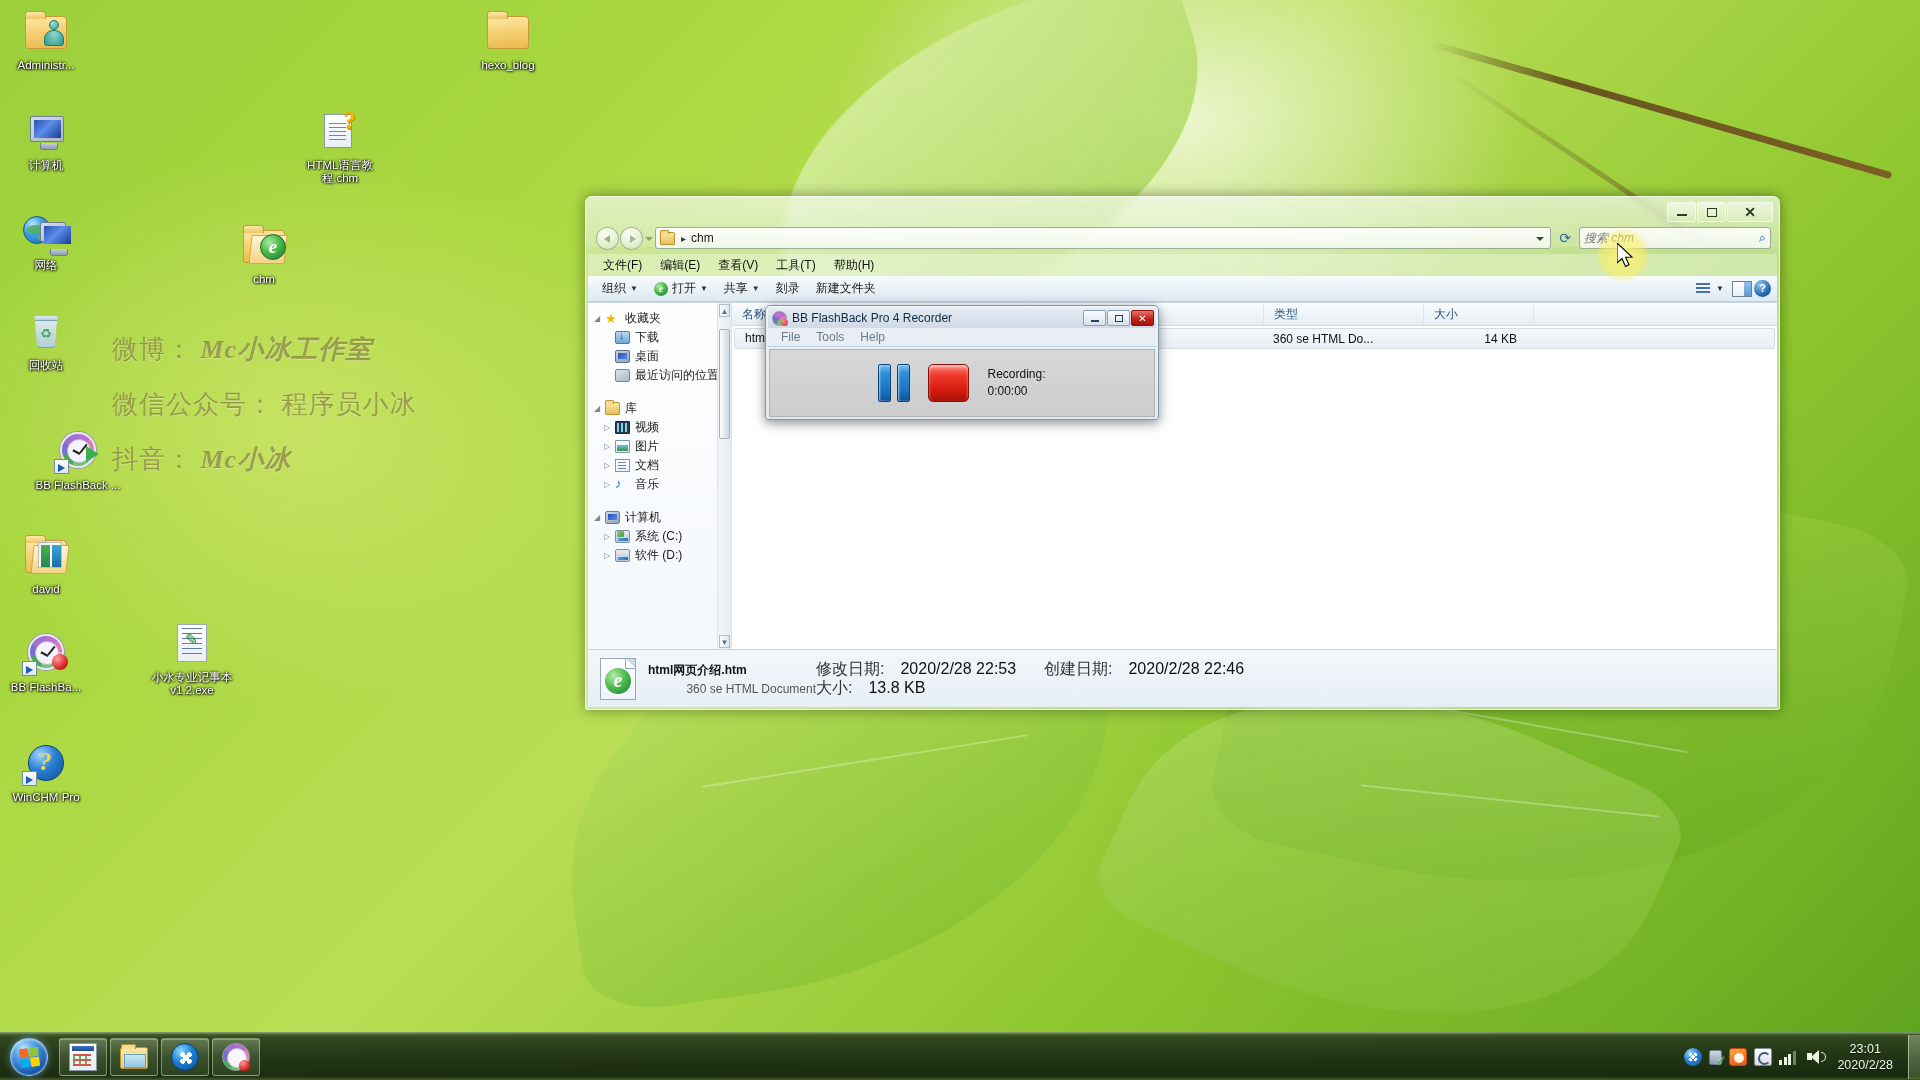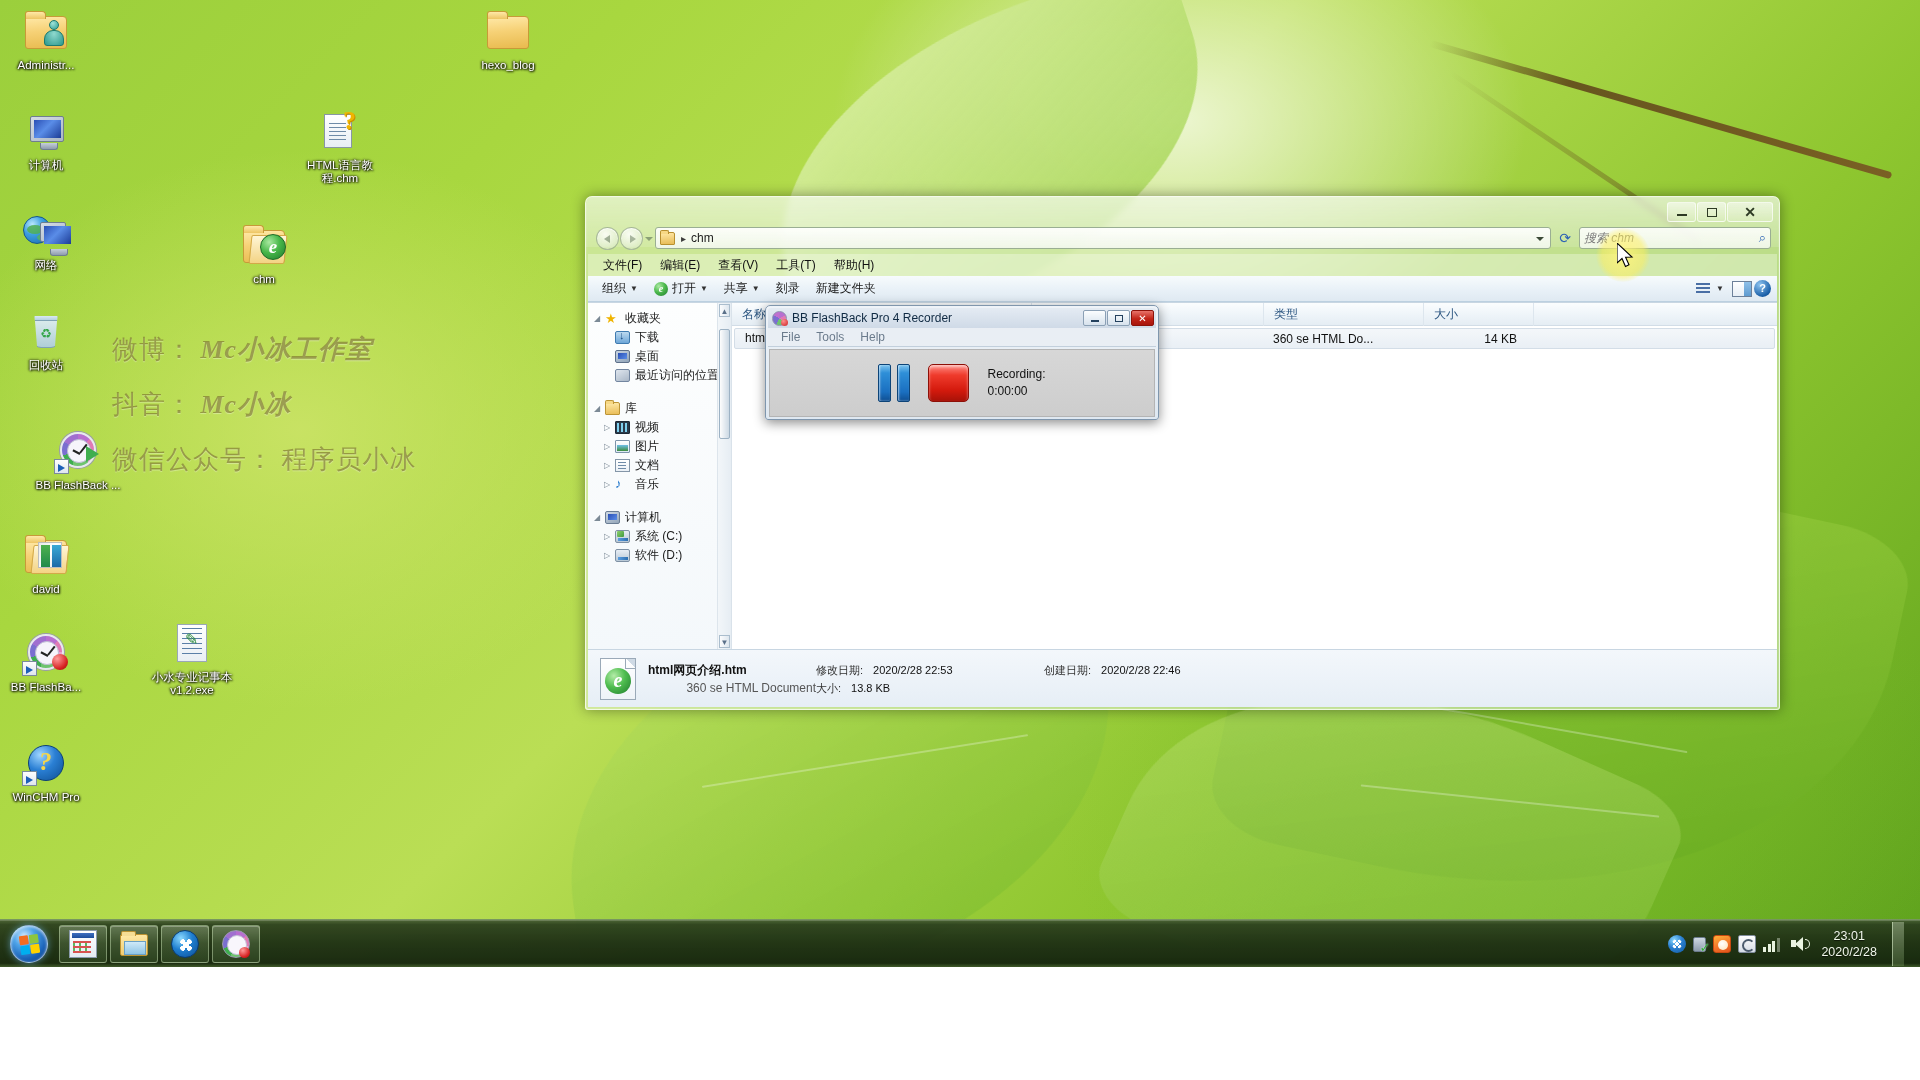--- a/index.html
+++ b/index.html
@@ -6,21 +6,21 @@
   html, body {
     margin: 0; padding: 0;
     width: 1920px; height: 1080px;
     overflow: hidden;
     font-family: "Liberation Sans", "DejaVu Sans", sans-serif;
   }
 
   
   #desktop {
     position: relative;
-    width: 1920px; height: 967px;
+    width: 1920px; height: 1080px;
     background:
       radial-gradient(ellipse 560px 380px at 1180px 120px, rgba(255,255,255,0.72) 0%, rgba(255,255,255,0.0) 62%),
       radial-gradient(ellipse 700px 520px at 1500px 780px, rgba(120,190,40,0.55) 0%, rgba(120,190,40,0) 65%),
       radial-gradient(ellipse 520px 400px at 300px 430px, rgba(205,228,105,0.85) 0%, rgba(205,228,105,0) 70%),
       linear-gradient(135deg, #9bcf3c 0%, #a8d73f 22%, #bade55 45%, #8ec62f 70%, #5ea21d 100%);
     overflow: hidden;
   }
   
   .leaf {
     position: absolute;
@@ -661,21 +661,21 @@
     color: #fff; font-size: 20px; font-weight: bold; font-style: italic;
     text-align: center; line-height: 25px;
     font-family: "Liberation Serif", serif;
   }
   #details .dtext { font-size: 12px; color: #222; line-height: 18px; }
   #details .dtext .r1 { font-weight: bold; color: #111; }
   #details .dtext .r2 { color: #555; text-align: right; }
   #details .meta-label { color: #333; }
   #details .meta-val { color: #111; }
   .drow { display: flex; gap: 0; align-items: baseline; }
-  .dfield { display: flex; gap: 10px; font-size: 11px; }
+  .dfield { display: flex; gap: 16px; font-size: 16px; }
 
   
   #recorder {
     position: absolute;
     left: 765px; top: 305px;
     width: 394px; height: 115px;
     background: linear-gradient(180deg, #eef3f8 0%, #dfe8f1 100%);
     border: 1px solid #7f96ad;
     border-radius: 5px 5px 3px 3px;
     box-shadow: 0 3px 12px rgba(0,0,0,0.45);
@@ -848,21 +848,21 @@
   .ti.bbrec:before {
     content:""; position:absolute; left:4px; top:4px; width:18px;height:18px;border-radius:50%;
     background:#f8f6fc; border:1px solid #c3c2d8;
   }
   .ti.bbrec:after {
     content:""; position:absolute; right:-1px; bottom:-1px; width:11px;height:11px;border-radius:50%;
     background: radial-gradient(circle at 35% 30%, #ff9a9a, #d62020 65%, #8c0f0f);
   }
   #tray {
     margin-left: auto; display: flex; align-items: center; gap: 7px;
-    padding-right: 16px; height: 48px;
+    padding-right: 0; height: 48px;
   }
   .trayicon { width: 18px; height: 18px; position: relative; cursor: pointer; }
   .tr-media {
     border-radius: 50%;
     background: radial-gradient(circle at 34% 28%, #8ad9ff 0%, #2a7fd0 45%, #10599f 100%);
   }
   .tr-media:after {
     content:""; position:absolute; left:4px; top:4px; width:10px; height:10px; border-radius:50%;
     background:
       radial-gradient(circle at 50% 50%, #fff 0 2px, transparent 2px),
@@ -1071,26 +1071,26 @@
     </div>
     <div class="lbl">小水专业记事本 v1.2.exe</div>
   </div>
 
   <div id="watermark">
     <div>
       <span>微博：</span>
       <span class="mc">Mc小冰工作室</span>
     </div>
     <div>
+      <span>微信公众号：</span>
+      <span>程序员小冰</span>
+    </div>
+    <div>
       <span>抖音：</span>
       <span class="mc">Mc小冰</span>
-    </div>
-    <div>
-      <span>微信公众号：</span>
-      <span>程序员小冰</span>
     </div>
   </div>
 
   <div id="explorer">
     <div class="glassframe"></div>
 
     <div id="winctrls">
       <div class="wbtn">
           <span class="minus"></span>
         </div>

